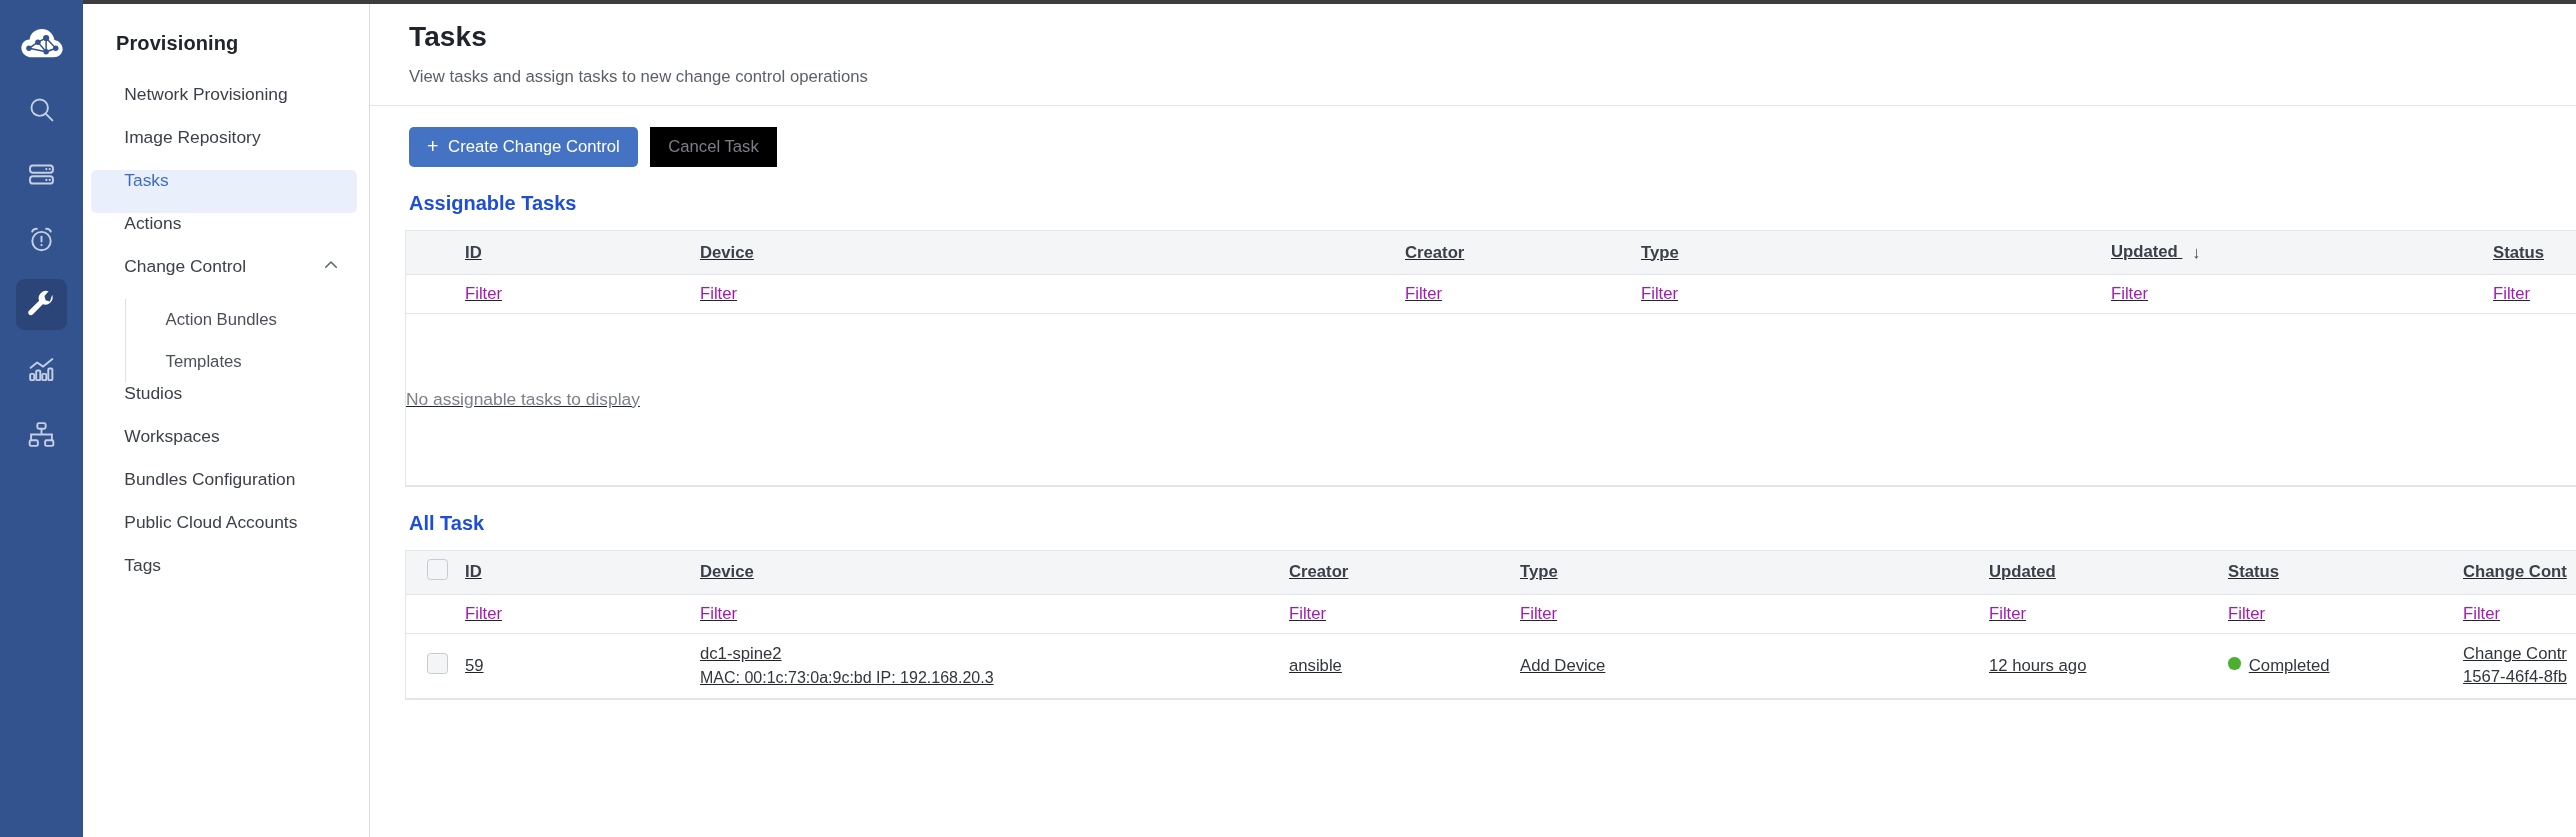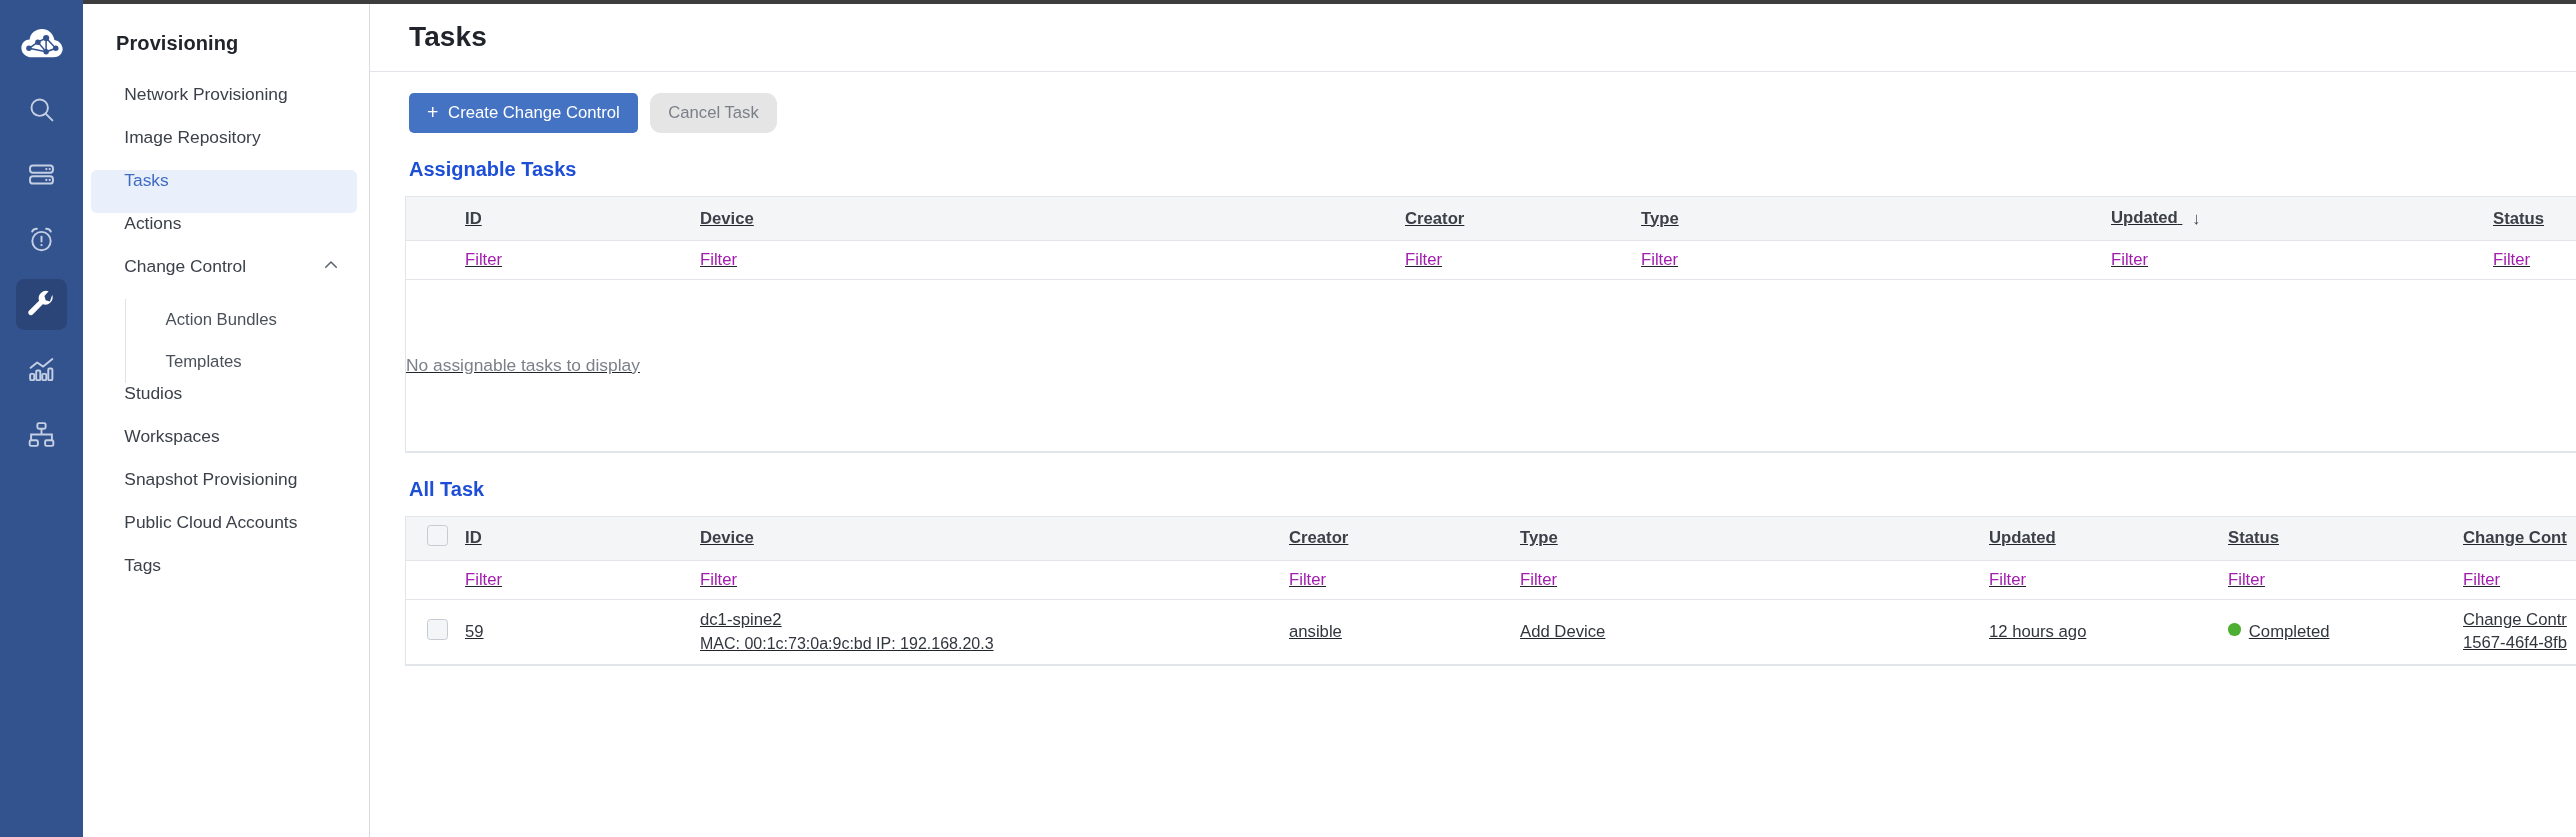--- a/index.html
+++ b/index.html
@@ -72,21 +72,21 @@
   .page-sub { font-size: 16.7px; color: #5a5f68; margin-top: 14px; }
 
   .toolbar { padding: 21px 0 0 39px; display: flex; align-items: center; gap: 12.5px; }
   .btn-primary {
     background: #4573c4; color: #ffffff; border: none; border-radius: 4.9px;
     height: 40px; padding: 0 18px; font-size: 16.7px; font-family: inherit;
     display: inline-flex; align-items: center; gap: 9.7px; cursor: pointer;
   }
   .btn-primary .plus { font-size: 19.5px; line-height: 1; font-weight: 400; }
   .btn-muted {
-    background: #e5e5e5; color: #7b7f87; border: none; border-radius: 11px;
+    background: #000000; color: #7b7f87; border: none; border-radius: 0;
     height: 40px; padding: 0 18px; font-size: 16.7px; font-family: inherit;
     display: inline-flex; align-items: center; cursor: default;
   }
 
   .section-title {
     font-size: 20px; font-weight: bold; color: #1d4ed8;
     padding: 25px 0 15.3px 39px;
   }
 
   .table-wrap { margin-left: 35px; border: 0.7px solid #e2e5e9; border-right: none; text-decoration: underline; }
@@ -249,34 +249,35 @@
       </div>
     </div>
 
     <div class="nav-item">
       <span>Studios</span>
     </div>
     <div class="nav-item">
       <span>Workspaces</span>
     </div>
     <div class="nav-item">
-      <span>Snapshot Provisioning</span>
+      <span>Bundles Configuration</span>
     </div>
     <div class="nav-item">
       <span>Public Cloud Accounts</span>
     </div>
     <div class="nav-item">
       <span>Tags</span>
     </div>
   </div>
 
   <div class="main">
 
     <div class="page-head">
       <div class="page-title">Tasks</div>
+      <div class="page-sub">View tasks and assign tasks to new change control operations</div>
     </div>
 
     <div class="toolbar">
       <button class="btn-primary">
         <span class="plus">+</span>
         <span>Create Change Control</span>
       </button>
       <button class="btn-muted">
         <span>Cancel Task</span>
       </button>

